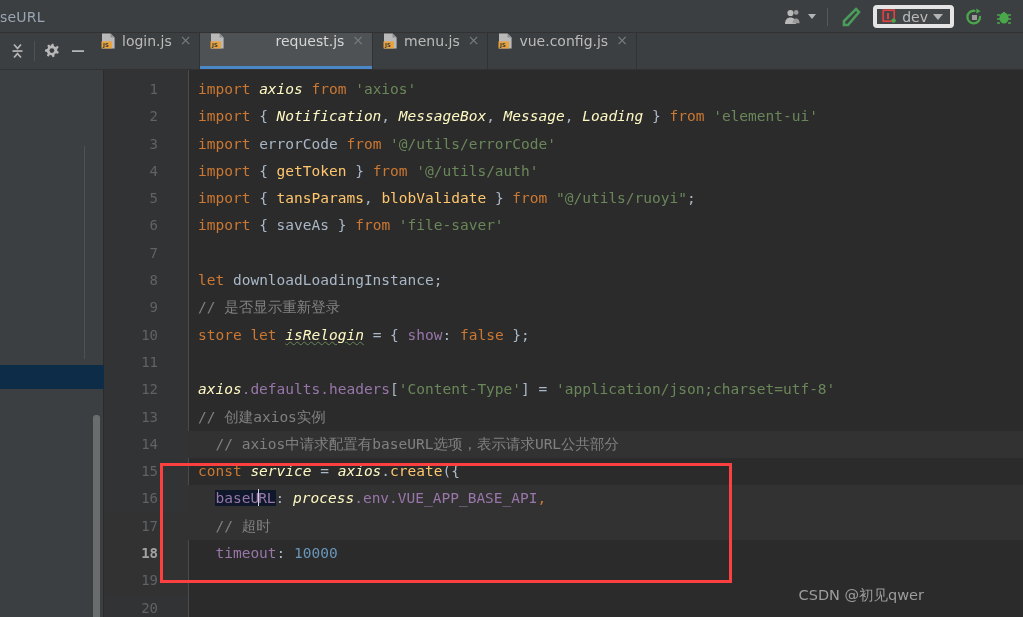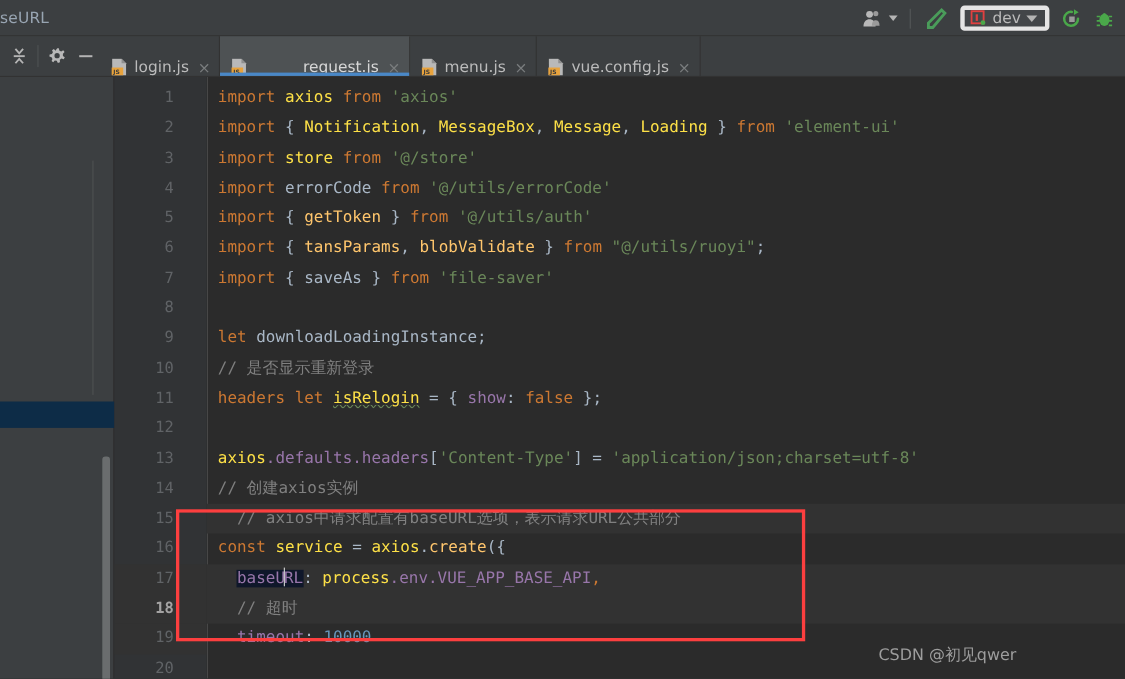--- a/index.html
+++ b/index.html
@@ -56,21 +56,21 @@
     display: flex; align-items: center; gap: 0; padding-left: 4px;
   }
   .tool-ico {
     width: 26px; height: 37px; display: flex; align-items: center;
     justify-content: center; cursor: default;
   }
   .vsep { width: 1px; height: 20px; background: #4e5254; align-self: center; margin: 0 4px; }
 
   .tabs { display: flex; align-items: stretch; }
   .tab {
-    display: flex; align-items: flex-end; gap: 6px;
+    display: flex; align-items: flex-start; gap: 6px;
     padding: 0 8px 0 10px; position: relative;
     border-right: 1px solid #323232;
     cursor: default;
   }
   .tab.active { background: #4e5254; }
   .tab.active::after {
     content: ""; position: absolute; left: 0; right: 0; bottom: 0;
     height: 3px; background: #4a88c7;
   }
   .tab-label { color: #bbbbbb; font-size: 14px; white-space: nowrap; }
@@ -132,21 +132,21 @@
     background: #4f5152; z-index: 3;
   }
 
   
   .k  { color: #cc7832; }            
   .s  { color: #6a8759; }            
   .c  { color: #808080; }            
   .f  { color: #ffc66d; }            
   .n  { color: #6897bb; }            
   .id { color: #a9b7c6; }            
-  .im { color: #fde047; }  
+  .im { color: #fef9c3; font-style: italic; }  
   .fi { color: #ffc66d; }            
   .p  { color: #9876aa; }            
   .ul { text-decoration: underline; text-decoration-color:#6a8759;
         text-decoration-style: wavy; text-decoration-thickness: 1px; }
 
   .search-hit { background: #0f172a; text-align: right; }
   .caret {
     display: inline-block; width: 1px; height: 17px; background: #d5d5d5;
     vertical-align: -3px; margin: 0 -1px; position: relative;
   }
@@ -337,29 +337,28 @@
       <div class="ln">16</div>
       <div class="ln hl-row">17</div>
       <div class="ln hl-row cur">18</div>
       <div class="ln hl-row">19</div>
       <div class="ln">20</div>
     </div>
 
     <div class="code">
       <div class="cl"><span class="k">import</span> <span class="im">axios</span> <span class="k">from</span> <span class="s">'axios'</span></div>
       <div class="cl"><span class="k">import</span> <span class="id">{</span> <span class="im">Notification</span><span class="id">,</span> <span class="im">MessageBox</span><span class="id">,</span> <span class="im">Message</span><span class="id">,</span> <span class="im">Loading</span> <span class="id">}</span> <span class="k">from</span> <span class="s">'element-ui'</span></div>
-      <div class="cl"><span class="k">import</span> <span class="im">store</span> <span class="k">from</span> <span class="s">'@/store'</span></div>
       <div class="cl"><span class="k">import</span> <span class="id">errorCode</span> <span class="k">from</span> <span class="s">'@/utils/errorCode'</span></div>
       <div class="cl"><span class="k">import</span> <span class="id">{</span> <span class="fi">getToken</span> <span class="id">}</span> <span class="k">from</span> <span class="s">'@/utils/auth'</span></div>
       <div class="cl"><span class="k">import</span> <span class="id">{</span> <span class="fi">tansParams</span><span class="id">,</span> <span class="fi">blobValidate</span> <span class="id">}</span> <span class="k">from</span> <span class="s">"@/utils/ruoyi"</span><span class="id">;</span></div>
       <div class="cl"><span class="k">import</span> <span class="id">{</span> <span class="id">saveAs</span> <span class="id">}</span> <span class="k">from</span> <span class="s">'file-saver'</span></div>
       <div class="cl"> </div>
       <div class="cl"><span class="k">let</span> <span class="id">downloadLoadingInstance</span><span class="id">;</span></div>
       <div class="cl"><span class="c">// 是否显示重新登录</span></div>
-      <div class="cl"><span class="k">headers</span> <span class="k">let</span> <span class="im ul">isRelogin</span> <span class="id">=</span> <span class="id">{</span> <span class="p">show</span><span class="id">:</span> <span class="k">false</span> <span class="id">};</span></div>
+      <div class="cl"><span class="k">store</span> <span class="k">let</span> <span class="im ul">isRelogin</span> <span class="id">=</span> <span class="id">{</span> <span class="p">show</span><span class="id">:</span> <span class="k">false</span> <span class="id">};</span></div>
       <div class="cl"> </div>
       <div class="cl"><span class="im">axios</span><span class="p">.defaults</span><span class="p">.headers</span><span class="id">[</span><span class="s">'Content-Type'</span><span class="id">]</span> <span class="id">=</span> <span class="s">'application/json;charset=utf-8'</span></div>
       <div class="cl"><span class="c">// 创建axios实例</span></div>
       <div class="cl hl-row">  <span class="c">// axios中请求配置有baseURL选项，表示请求URL公共部分</span></div>
       <div class="cl"><span class="k">const</span> <span class="im">service</span> <span class="id">=</span> <span class="im">axios</span><span class="id">.</span><span class="f">create</span><span class="id">({</span></div>
       <div class="cl hl-row">  <span class="search-hit"><span class="p">baseU</span><span class="caret"></span><span class="p">RL</span></span><span class="id">:</span> <span class="im">process</span><span class="p">.env</span><span class="p">.VUE_APP_BASE_API</span><span class="k">,</span></div>
       <div class="cl hl-row">  <span class="c">// 超时</span></div>
       <div class="cl">  <span class="p">timeout</span><span class="id">:</span> <span class="n">10000</span></div>
     </div>
 

